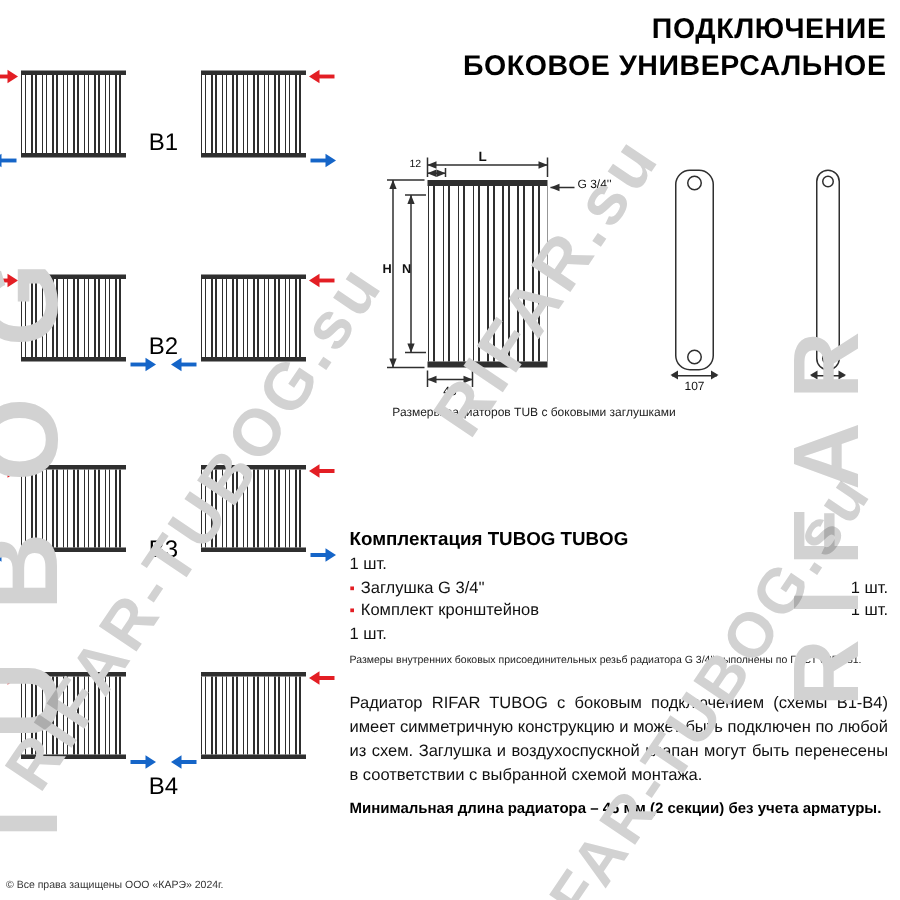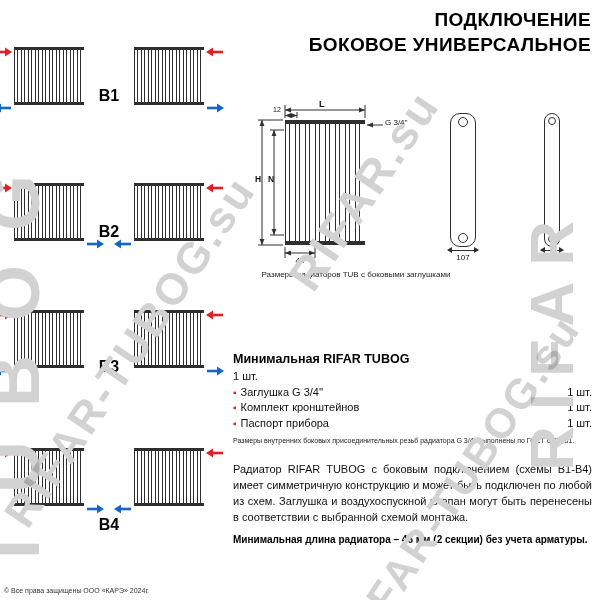--- a/index.html
+++ b/index.html
@@ -18,21 +18,21 @@
   
   #schemes { position:absolute; inset:0; }
   .rad {
     position:absolute; width:70px; height:58px; box-sizing:border-box;
     border-top:3px solid #2f2f2f; border-bottom:3px solid #2f2f2f;
     background:repeating-linear-gradient(90deg,#2f2f2f 0 1px,#fff 1px 2.6px,#2f2f2f 2.6px 3.6px,#fff 3.6px 7px);
   }
   .arrow { position:absolute; width:18px; height:10px; }
   .scheme-label {
     position:absolute; left:89px; width:40px; text-align:center;
-    font-weight:bold; font-size:16px; color:#000;
+    font-weight:normal; font-size:16px; color:#000;
   }
 
   
   .drawing { position:absolute; left:255px; top:100px; width:345px; height:178px; }
   .drawing svg { position:absolute; left:0; top:0; }
   .dimline { stroke:#2f2f2f; stroke-width:1; fill:none; }
   .rad-big {
     position:absolute; left:30px; top:20px; width:80px; height:125px; box-sizing:border-box;
     border-top:4px solid #2f2f2f; border-bottom:4px solid #2f2f2f;
     background:repeating-linear-gradient(90deg,#2f2f2f 0 1.2px,#fff 1.2px 3.6px,#2f2f2f 3.6px 4.8px,#fff 4.8px 10px);
@@ -232,35 +232,34 @@
 <span class="pdim-label" style="left:448px; top:253px; width:30px;">107</span>
 
 <div class="profile" style="left:544px; top:113px; width:16px; height:134px; border-radius:8px;">
   <div class="boss" style="top:3px;   width:8px; height:8px;"></div>
   <div class="boss" style="bottom:3px; width:8px; height:8px;"></div>
 </div>
 <div class="hdim" style="left:541px; top:250px; width:22px;"></div>
 <span class="pdim-label" style="left:541px; top:253px; width:22px;">66</span>
 
 <div class="equip">
-  <div class="equip-h1">Минимальная RIFAR TUBOG</div>
+  <div class="equip-h1">Комплектация TUBOG TUBOG</div>
   <div id="equip-list">
       <div class="equip-row">
         <span class="e-qty">1 шт.</span>
       </div>
       <div class="equip-row">
         <span class="e-name"><span class="bullet" style="color: rgb(227, 30, 36);">▪</span>Заглушка G 3/4''</span>
         <span class="e-qty">1 шт.</span>
       </div>
       <div class="equip-row">
         <span class="e-name"><span class="bullet" style="color: rgb(227, 30, 36);">▪</span>Комплект кронштейнов</span>
         <span class="e-qty">1 шт.</span>
       </div>
       <div class="equip-row">
-        <span class="e-name"><span class="bullet" style="color: rgb(227, 30, 36);">▪</span>Паспорт прибора</span>
         <span class="e-qty">1 шт.</span>
       </div>
     </div>
   <div class="equip-note">Размеры внутренних боковых присоединительных резьб радиатора G 3/4'' выполнены по ГОСТ 6357-81.</div>
 </div>
 
 <div class="paragraph">Радиатор RIFAR TUBOG с боковым подключением (схемы B1-B4) имеет симметричную конструкцию и может быть подключен по любой из схем. Заглушка и воздухоспускной клапан могут быть перенесены в соответствии с выбранной схемой монтажа.</div>
 <div class="min-length">Минимальная длина радиатора – 46 мм (2 секции) без учета арматуры.</div>
 
 <div class="footer">© Все права защищены ООО «КАРЭ» 2024г.</div>

